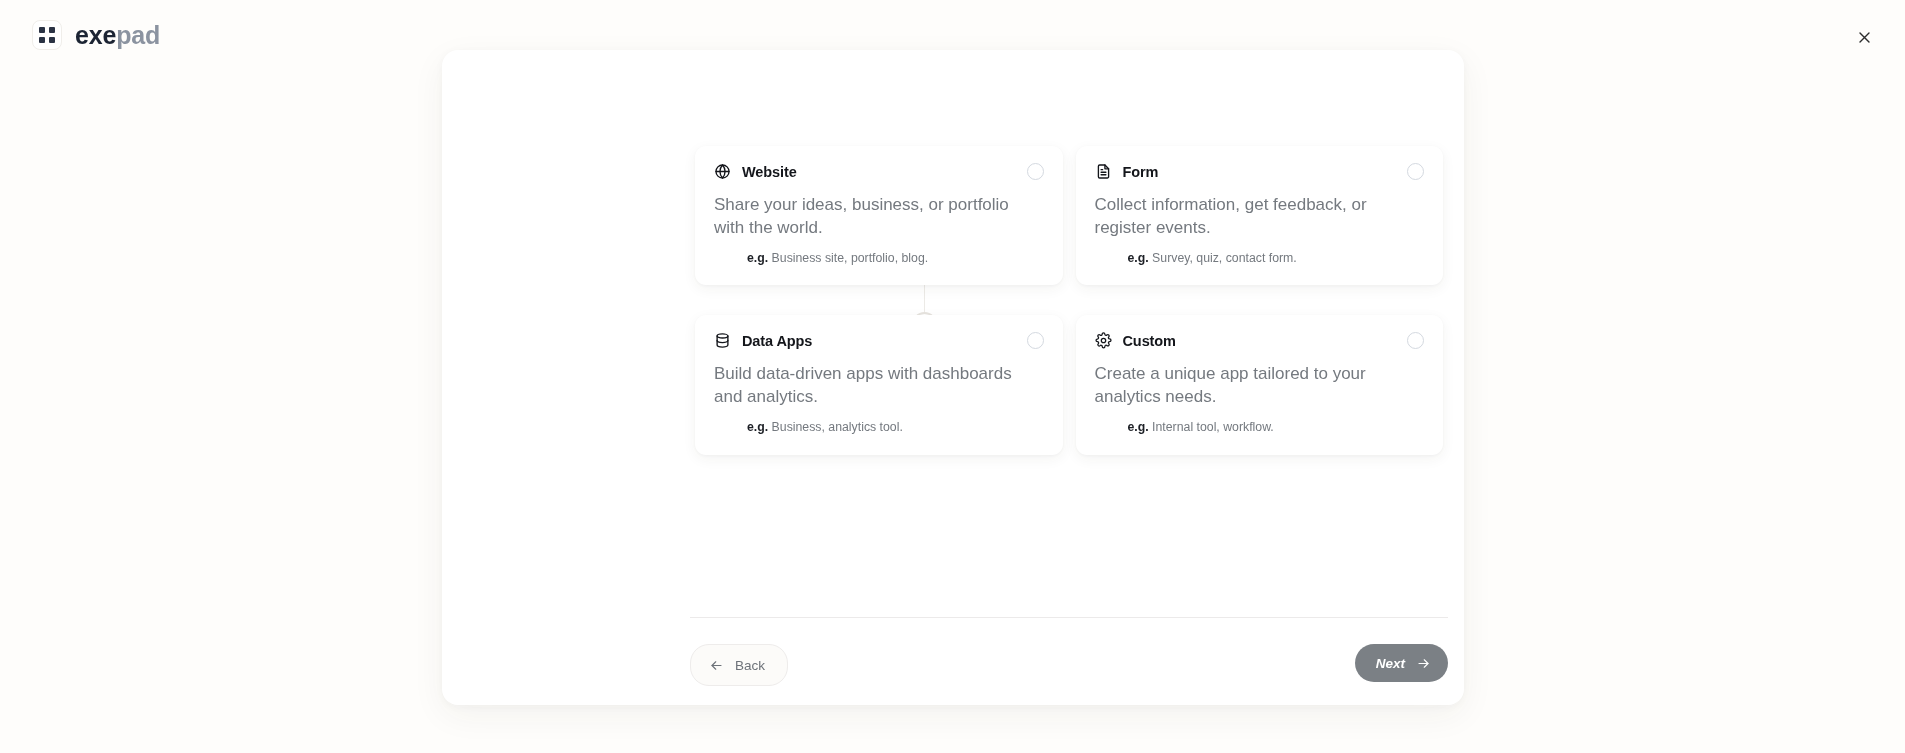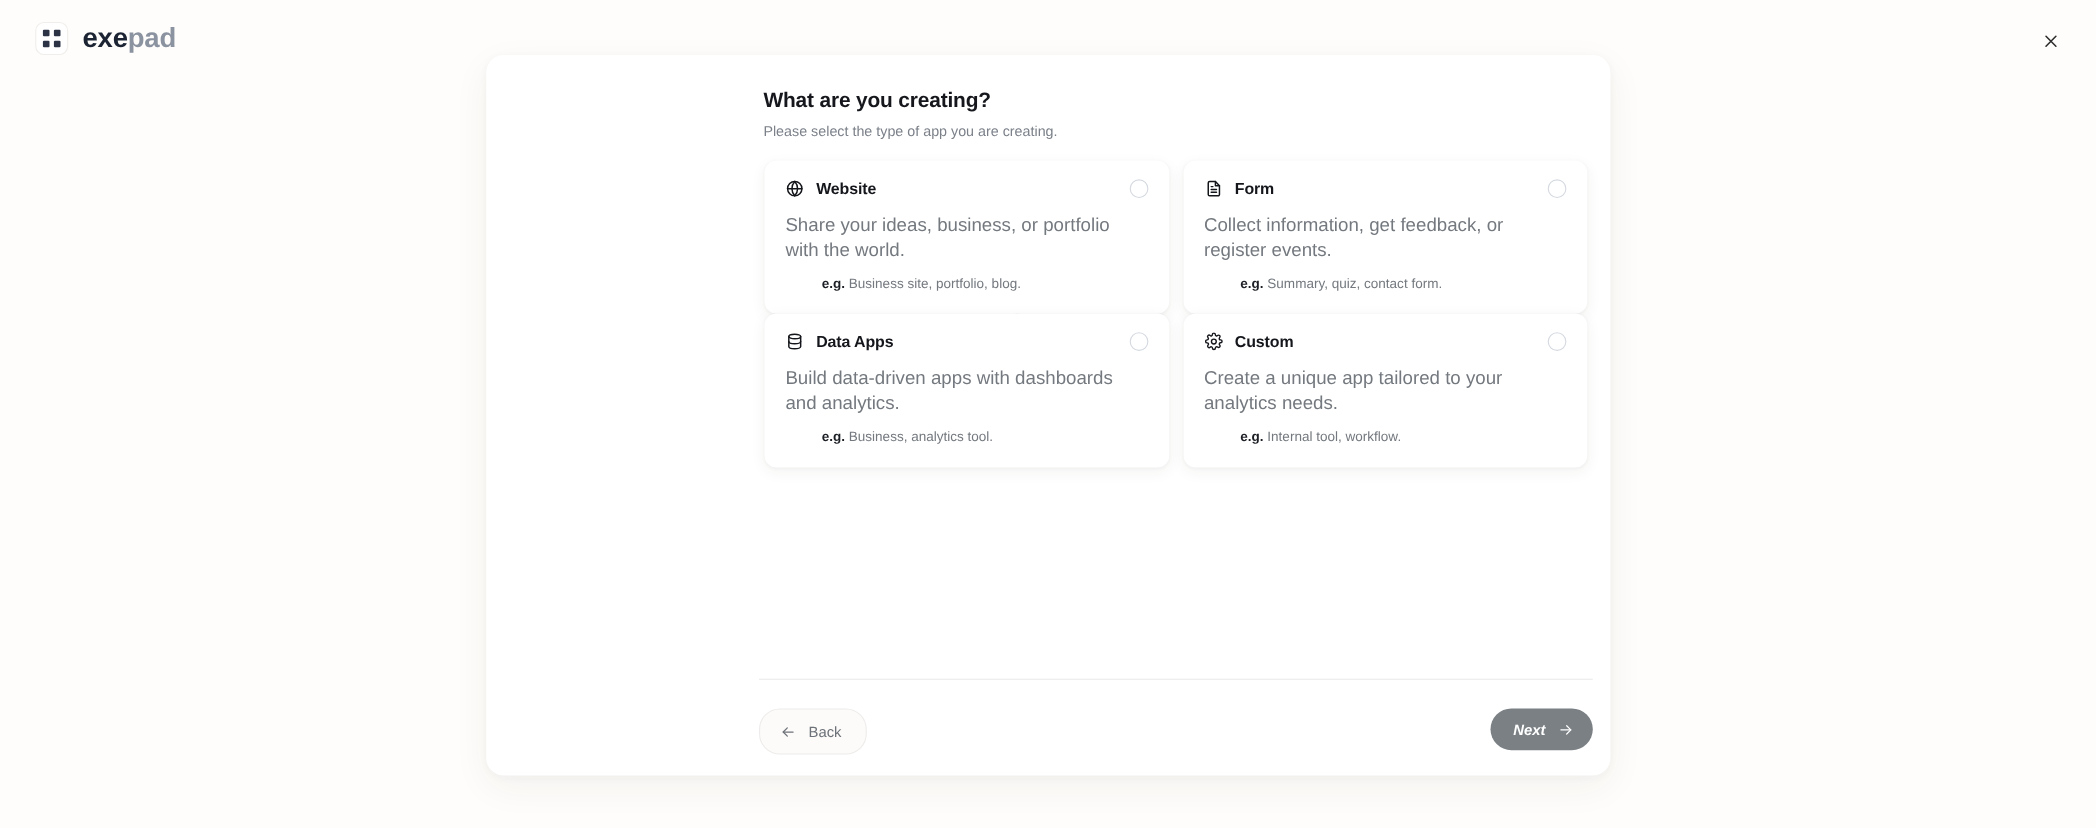--- a/index.html
+++ b/index.html
@@ -177,21 +177,21 @@
   }
 
   
   .options {
     position: absolute;
     left: 253px;
     top: 96px;
     width: 748px;
     display: grid;
     grid-template-columns: 1fr 1fr;
-    gap: 0 13px;
+    gap: 30px 13px;
   }
 
   .option-card {
     position: relative;
     background: #ffffff;
     border-radius: 11px;
     padding: 17px 19px 19px 19px;
     min-height: 98px;
     box-shadow: 0 4px 14px rgba(55, 50, 42, 0.055),
                 0 1px 3px rgba(55, 50, 42, 0.04);
@@ -327,24 +327,20 @@
     <span>
       <svg width="15" height="15" viewBox="0 0 16 16" fill="none" stroke="currentColor" stroke-width="1.5" stroke-linecap="round">
         <path d="M3.2 3.2 L12.8 12.8 M12.8 3.2 L3.2 12.8"></path>
       </svg>
     </span>
   </button>
 </div>
 
 <div class="wizard-card">
 
-  <div class="wizard-head">
-    <div class="wizard-title">What are you creating?</div>
-    <div class="wizard-sub">Please select the type of app you are creating.</div>
-  </div>
 
   <div class="stepper">
     <div class="step-line"></div>
 
     <div class="step step-0 active">
       <span class="step-dot">
           <i></i>
         </span>
       <span class="step-label">Type</span>
     </div>
@@ -393,21 +389,21 @@
             <path d="M14 2.8v5.4h5.2"></path>
             <path d="M8.6 13h6.8M8.6 16.6h6.8M8.6 9.4h2.2"></path>
           </svg>
         </span>
         <span class="option-title">Form</span>
       </div>
       <span class="option-radio"></span>
       <div class="option-desc">Collect information, get feedback, or register events.</div>
       <div class="option-eg">
         <b>e.g.</b>
-        <span>Summary, quiz, contact form.</span>
+        <span>Survey, quiz, contact form.</span>
       </div>
     </div>
 
     <div class="option-card">
       <div class="option-head">
         <span class="option-icon">
           <svg width="17" height="17" viewBox="0 0 24 24" fill="none" stroke="currentColor" stroke-width="1.9" stroke-linecap="round">
             <ellipse cx="12" cy="5.6" rx="7.6" ry="2.9"></ellipse>
             <path d="M4.4 5.6v12.8c0 1.6 3.4 2.9 7.6 2.9s7.6-1.3 7.6-2.9V5.6"></path>
             <path d="M4.4 12c0 1.6 3.4 2.9 7.6 2.9s7.6-1.3 7.6-2.9"></path>

